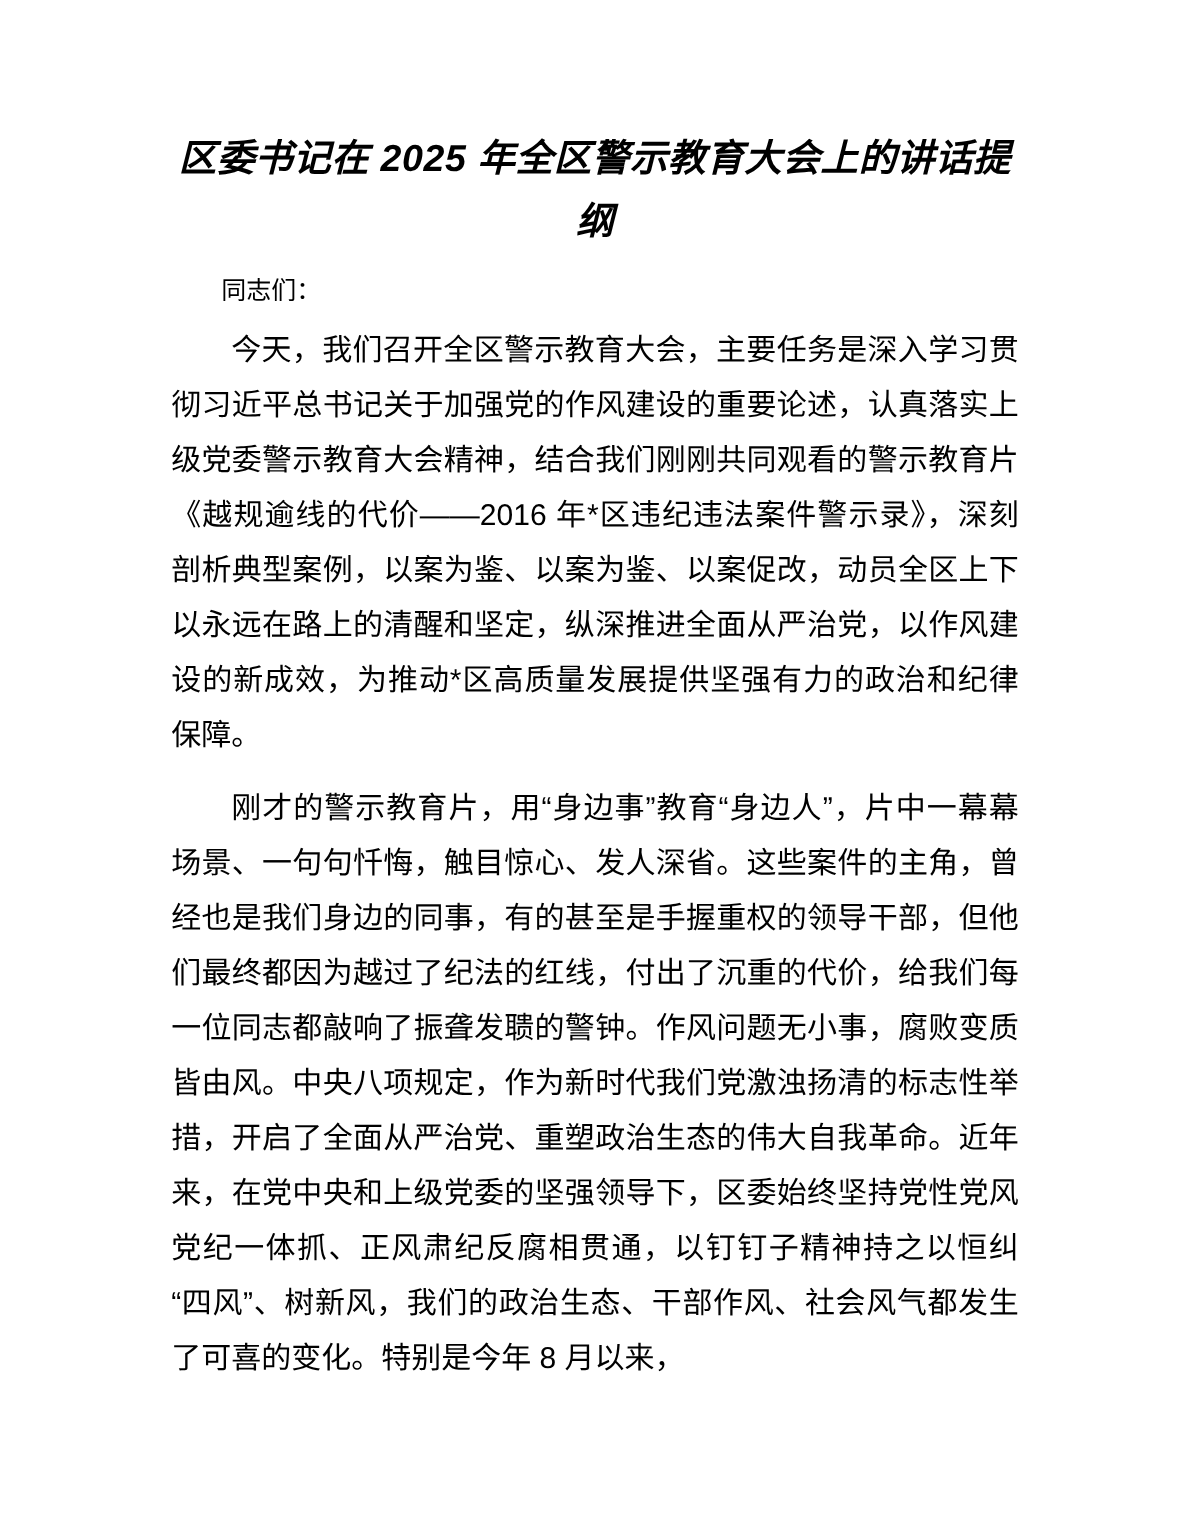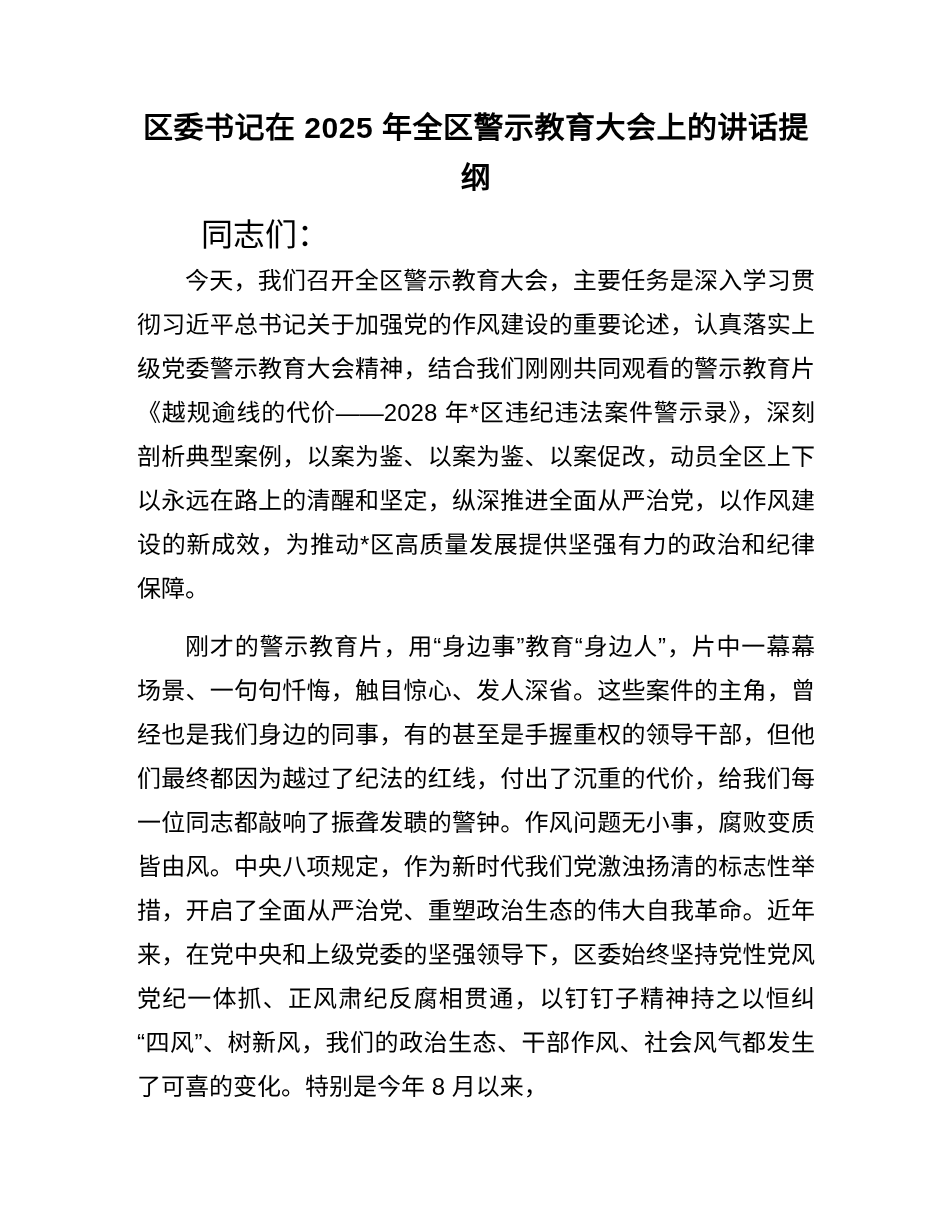--- a/index.html
+++ b/index.html
@@ -20,41 +20,43 @@
     overflow: hidden;
   }
 
   .doc-title {
     font-size: 30px;
     line-height: 50px;
     font-weight: 700;
     text-align: center;
     letter-spacing: 0.5px;
     margin: 0 0 10px 0;
+    font-style: italic;
   }
 
   .greeting {
-    font-size: 32px;
+    font-size: 20px;
     line-height: 44px;
     text-indent: 2em;
     margin: 0 0 2px 0;
+    font-family: Liberation Mono, monospace;
   }
 
   .body-para {
     font-size: 24px;
     line-height: 44px;
     text-indent: 2em;
     text-align: justify;
     margin: 0 0 14px 0;
   }
 </style>
 </head>
 <body>
 
 <div class="page">
   <h1 class="doc-title">区委书记在 2025 年全区警示教育大会上的讲话提纲</h1>
 
   <p class="greeting">同志们：</p>
 
-  <p class="body-para">今天，我们召开全区警示教育大会，主要任务是深入学习贯彻习近平总书记关于加强党的作风建设的重要论述，认真落实上级党委警示教育大会精神，结合我们刚刚共同观看的警示教育片《越规逾线的代价——2028 年*区违纪违法案件警示录》，深刻剖析典型案例，以案为鉴、以案为鉴、以案促改，动员全区上下以永远在路上的清醒和坚定，纵深推进全面从严治党，以作风建设的新成效，为推动*区高质量发展提供坚强有力的政治和纪律保障。</p>
+  <p class="body-para">今天，我们召开全区警示教育大会，主要任务是深入学习贯彻习近平总书记关于加强党的作风建设的重要论述，认真落实上级党委警示教育大会精神，结合我们刚刚共同观看的警示教育片《越规逾线的代价——2016 年*区违纪违法案件警示录》，深刻剖析典型案例，以案为鉴、以案为鉴、以案促改，动员全区上下以永远在路上的清醒和坚定，纵深推进全面从严治党，以作风建设的新成效，为推动*区高质量发展提供坚强有力的政治和纪律保障。</p>
 
   <p class="body-para">刚才的警示教育片，用“身边事”教育“身边人”，片中一幕幕场景、一句句忏悔，触目惊心、发人深省。这些案件的主角，曾经也是我们身边的同事，有的甚至是手握重权的领导干部，但他们最终都因为越过了纪法的红线，付出了沉重的代价，给我们每一位同志都敲响了振聋发聩的警钟。作风问题无小事，腐败变质皆由风。中央八项规定，作为新时代我们党激浊扬清的标志性举措，开启了全面从严治党、重塑政治生态的伟大自我革命。近年来，在党中央和上级党委的坚强领导下，区委始终坚持党性党风党纪一体抓、正风肃纪反腐相贯通，以钉钉子精神持之以恒纠“四风”、树新风，我们的政治生态、干部作风、社会风气都发生了可喜的变化。特别是今年 8 月以来，</p>
 </div>
 
 </body></html>

